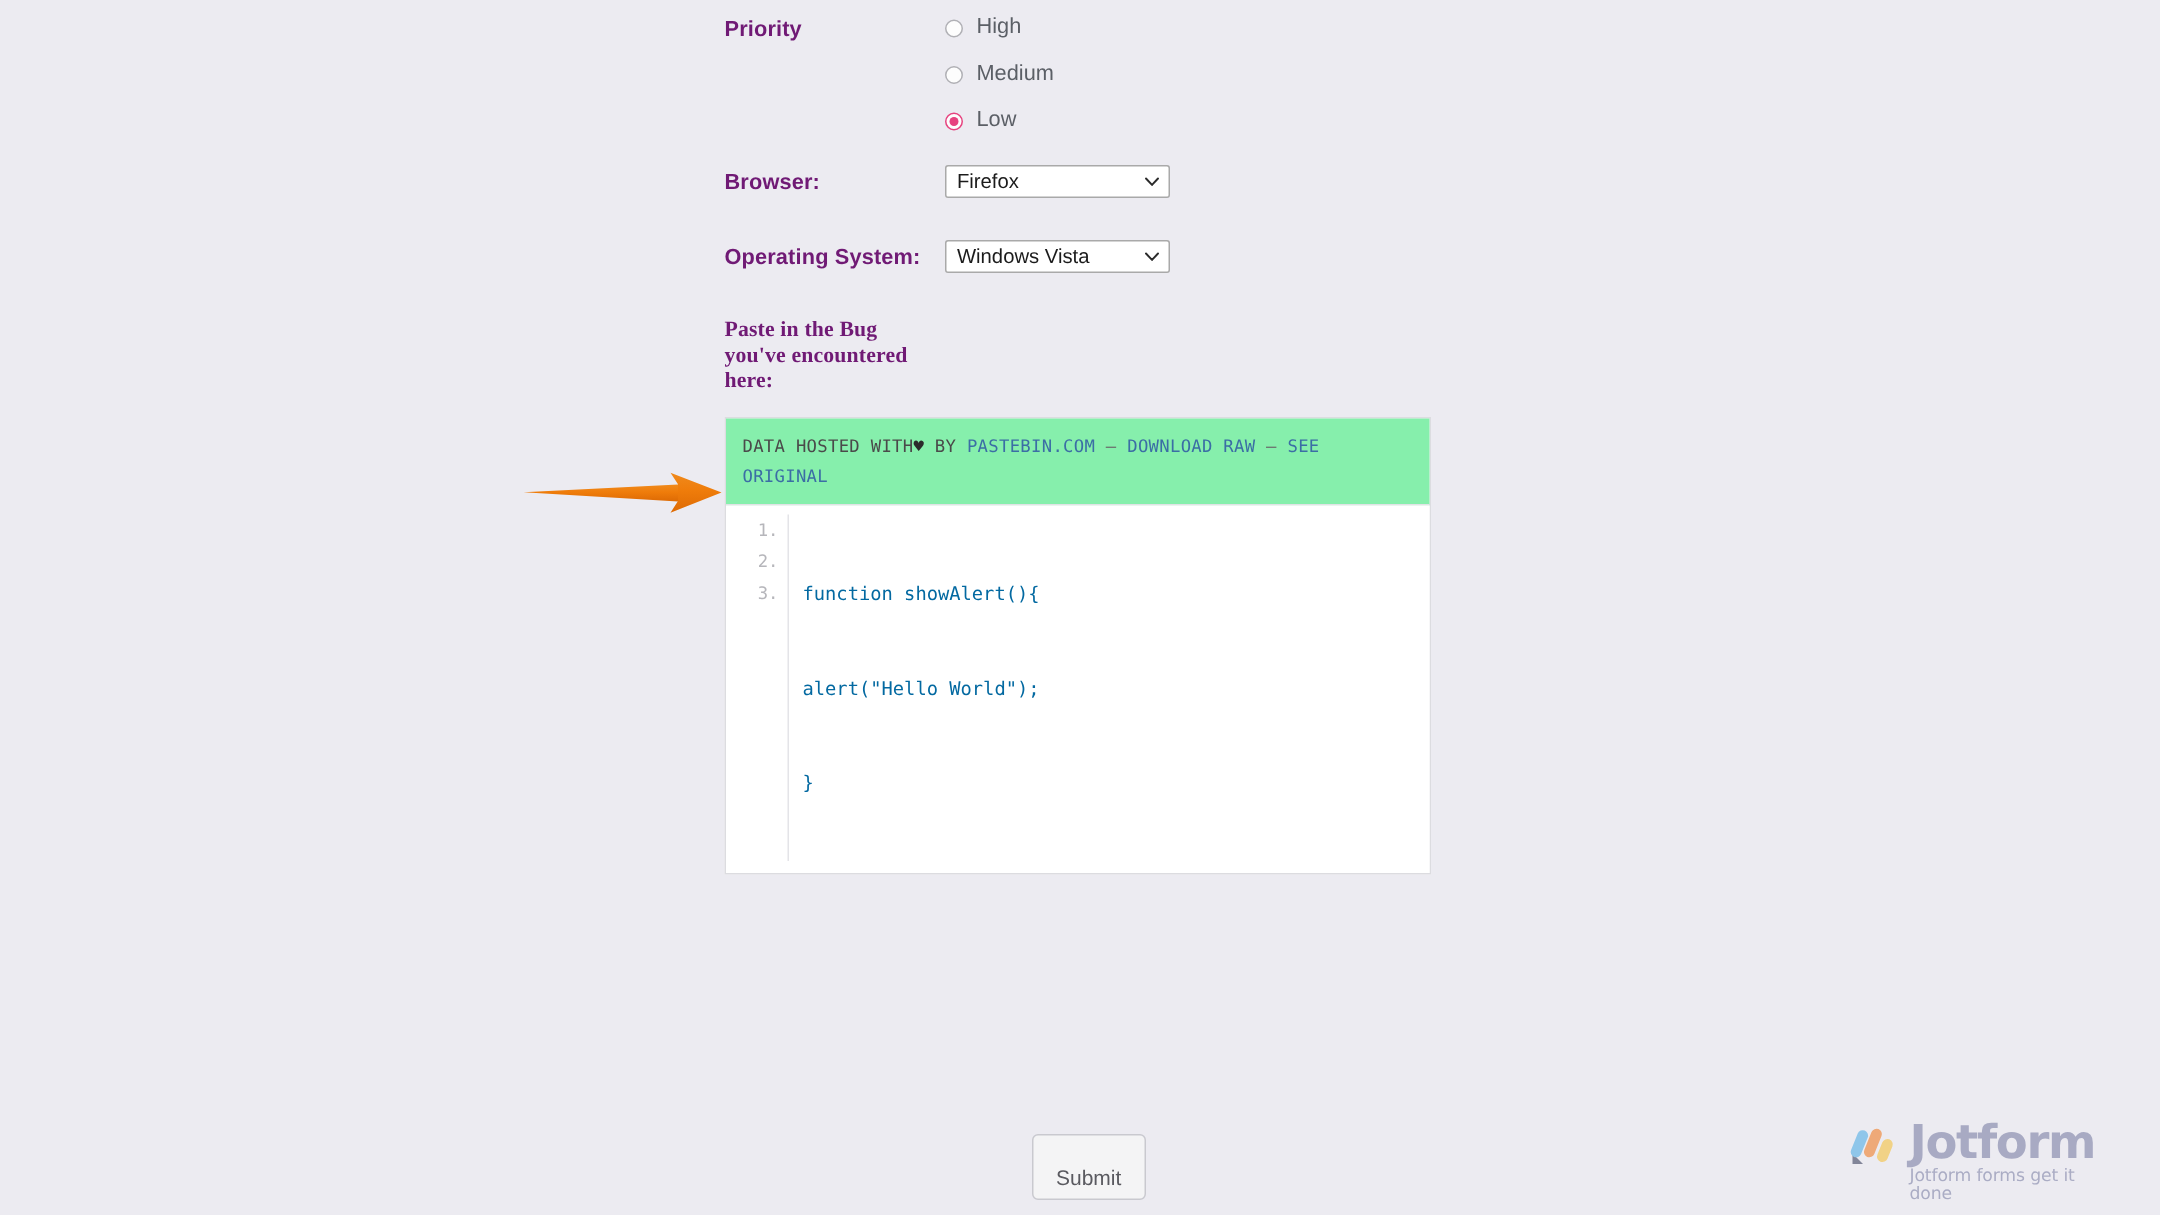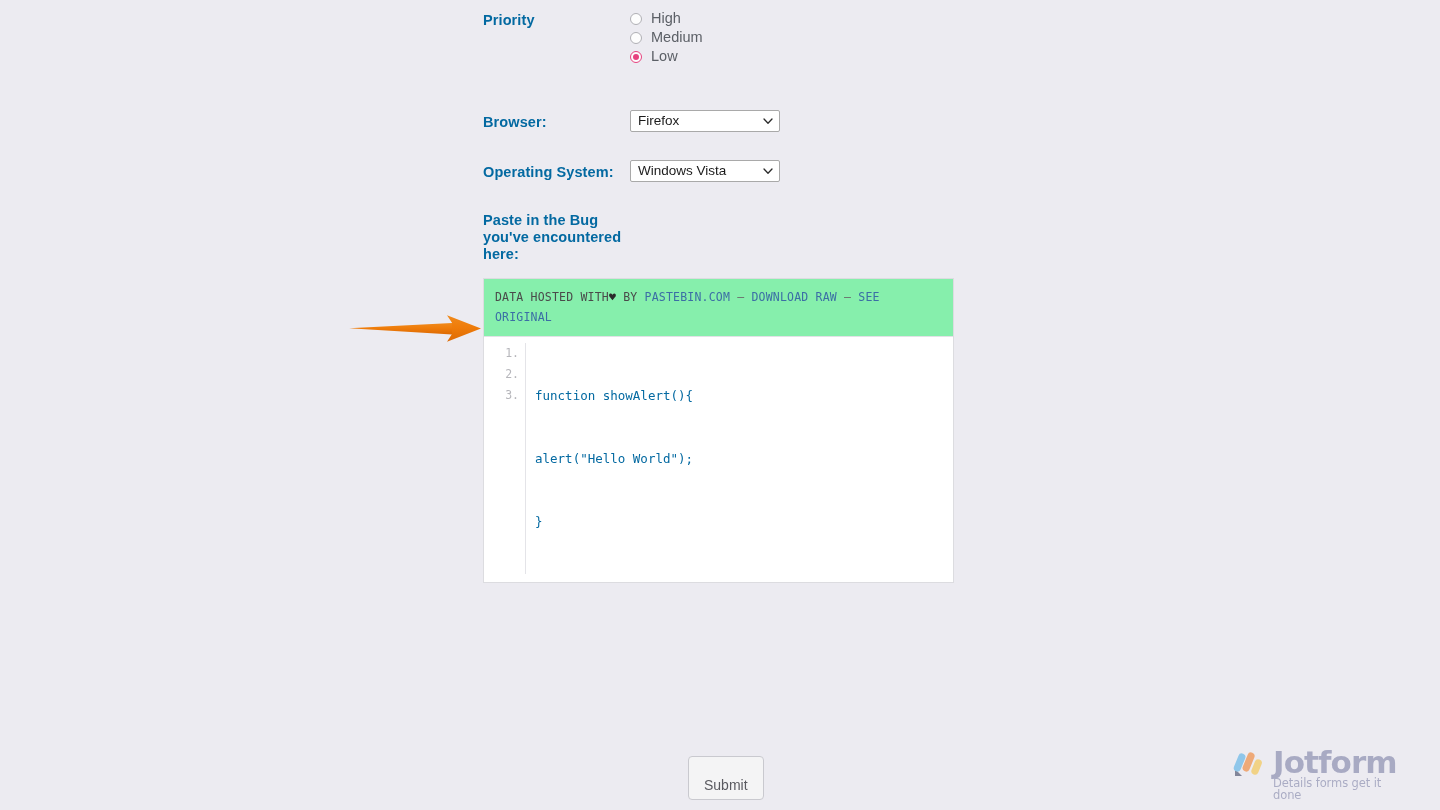--- a/index.html
+++ b/index.html
@@ -24,29 +24,29 @@
 
   
   .form-row {
     position: absolute;
     display: flex;
     align-items: flex-start;
   }
   .field-label {
     font-size: 14.5px;
     font-weight: bold;
-    color: #0369a1;
+    color: #701a75;
     line-height: 17px;
     letter-spacing: 0.1px;
   }
 
   
   #row-priority { left: 483px; top: 10px; }
   #row-priority .field-label { width: 147px; padding-top: 2px; }
-  .radio-group { display: flex; flex-direction: column; gap: 2px; }
+  .radio-group { display: flex; flex-direction: column; gap: 14px; }
   .radio-item {
     display: flex;
     align-items: center;
     gap: 9px;
     height: 17px;
   }
   .radio-dot {
     width: 12px;
     height: 12px;
     border-radius: 50%;
@@ -104,21 +104,21 @@
     right: 7px;
     top: 50%;
     margin-top: -3px;
     width: 9px;
     height: 6px;
   }
   .select-chevron svg { display: block; }
 
   
   #row-paste { left: 483px; top: 212px; }
-  #row-paste .field-label { width: 147px; line-height: 17px; }
+  #row-paste .field-label { width: 147px; line-height: 17px; font-family: Liberation Serif, serif; }
 
   .pastebin {
     position: absolute;
     left: 483px;
     top: 278px;
     width: 471px;
     box-sizing: border-box;
     background: #ffffff;
     border: 1px solid #dcdce0;
     font-family: "DejaVu Sans Mono", monospace;
@@ -345,17 +345,17 @@
     <div class="jf-mark">
       <svg width="34" height="34" viewBox="0 0 34 34" aria-hidden="true">
         <polygon points="3,20 10,27 3,27" fill="#5a5f78"></polygon>
         <rect x="4" y="4" width="7.2" height="19" rx="3.6" fill="#6cb9e8" transform="rotate(22 7.6 13.5)"></rect>
         <rect x="13" y="3" width="7.2" height="20" rx="3.6" fill="#f0914a" transform="rotate(22 16.6 13)"></rect>
         <rect x="21" y="10" width="7.2" height="16" rx="3.6" fill="#f4c95d" transform="rotate(22 24.6 18)"></rect>
       </svg>
     </div>
     <div class="jf-text">
       <div class="jf-wordmark">Jotform</div>
-      <div class="jf-tagline">Details forms get it done</div>
+      <div class="jf-tagline">Jotform forms get it done</div>
     </div>
   </div>
 
 </div>
 
 </body></html>

